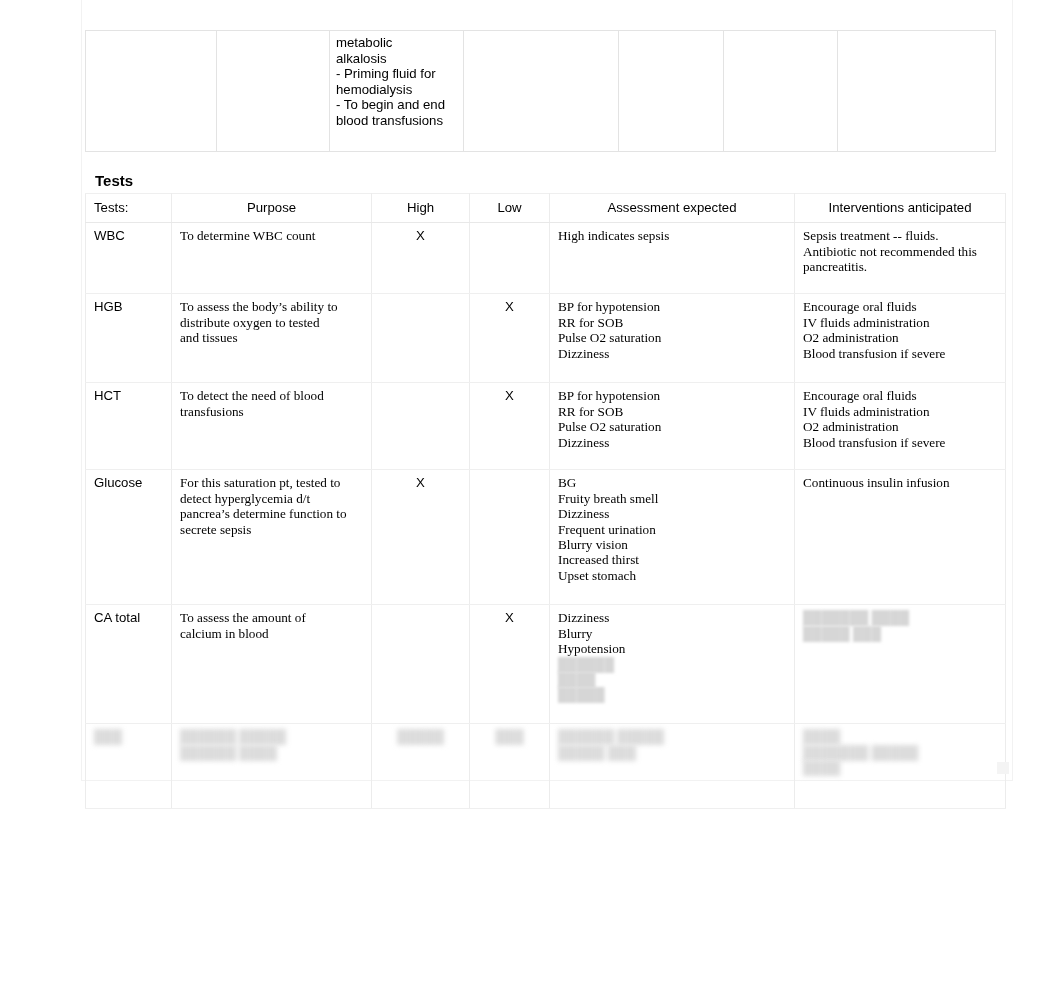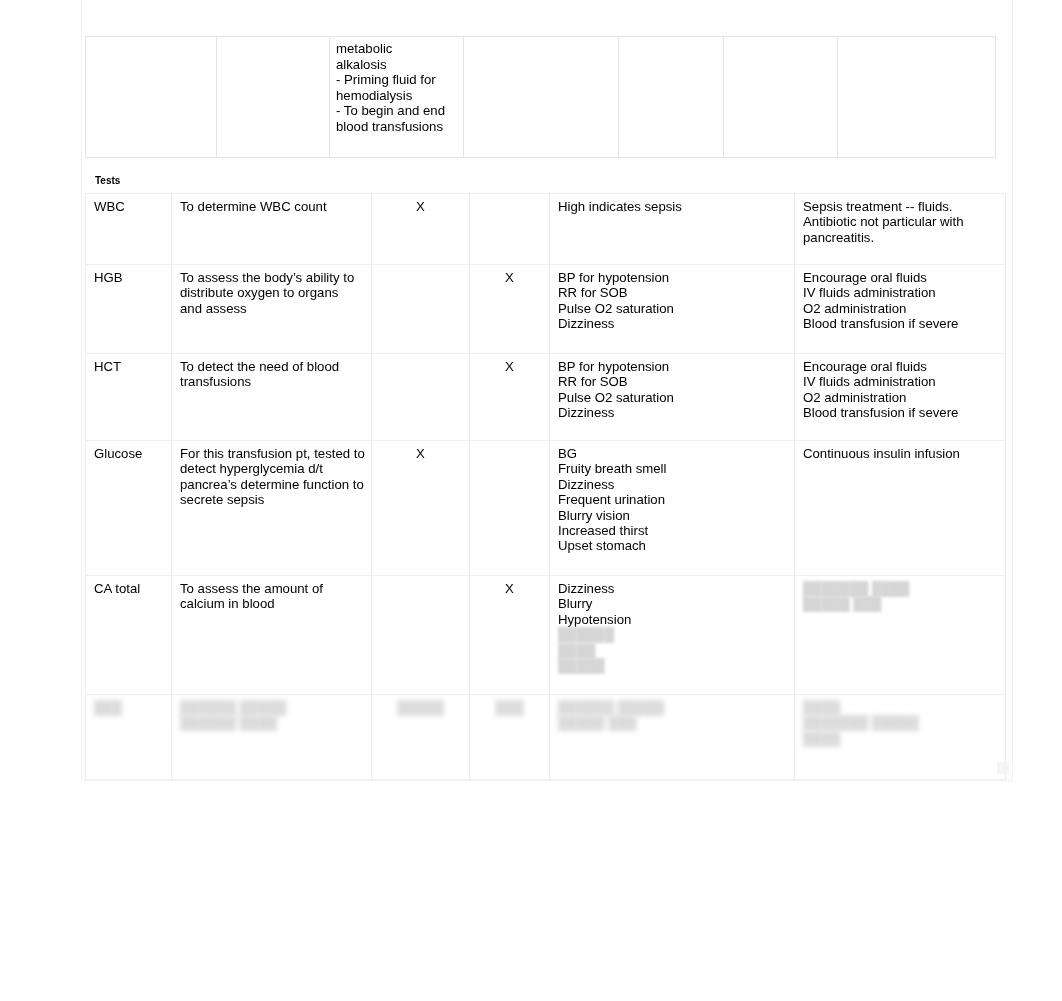--- a/index.html
+++ b/index.html
@@ -23,21 +23,21 @@
     width: 930px;
     height: 780px;
     background: #ffffff;
     box-shadow: 0 0 0 1px #f2f2f2;
   }
 
   
   .top-table {
     position: absolute;
     left: 3px;
-    top: 36px;
+    top: 30px;
     width: 911px;
     border-collapse: collapse;
     table-layout: fixed;
   }
   .top-table td {
     border: 1px solid #e3e3e3;
     vertical-align: top;
     padding: 4px 6px 6px 6px;
     font-size: 13.2px;
     line-height: 15.6px;
@@ -51,21 +51,21 @@
   .top-table td.c6 { width: 101px; }
   .top-table td.c7 { width: auto; }
 
   .frag-line { display: block; white-space: pre; }
 
   
   .section-title {
     position: absolute;
     left: 13px;
     top: 173px;
-    font-size: 10px;
+    font-size: 15px;
     font-weight: bold;
     line-height: 16px;
   }
 
   
   .tests-table {
     position: absolute;
     left: 3px;
     top: 193px;
     width: 921px;
@@ -91,21 +91,21 @@
 
   .col-test   { width: 86px; }
   .col-purp   { width: 200px; }
   .col-high   { width: 98px; }
   .col-low    { width: 80px; }
   .col-assess { width: 245px; }
   .col-interv { width: auto; }
 
   .mark { text-align: center; }
 
-  .lines span { display: block; white-space: pre; }
+  .lines span { display: block; white-space: pre; font-family: Liberation Serif, serif; }
   .lines span.gap { margin-top: 0; }
 
   
   .faded {
     color: #d6d6d6;
     filter: blur(1.6px);
     display: block;
     white-space: pre;
     user-select: none;
   }
@@ -166,44 +166,52 @@
     <colgroup>
       <col class="col-test">
         <col class="col-purp">
         <col class="col-high">
       <col class="col-low">
         <col class="col-assess">
         <col class="col-interv">
     </colgroup>
     <tbody>
 
+      <tr class="head">
+        <td class="first">Tests:</td>
+        <td>Purpose</td>
+        <td>High</td>
+        <td>Low</td>
+        <td>Assessment expected</td>
+        <td>Interventions anticipated</td>
+      </tr>
 
       <tr class="r-wbc">
         <td>WBC</td>
         <td class="lines">
           <span>To determine WBC count</span>
         </td>
         <td class="mark">X</td>
         <td class="mark"></td>
         <td class="lines">
           <span>High indicates sepsis</span>
         </td>
         <td class="lines">
           <span>Sepsis treatment -- fluids.</span>
-          <span>Antibiotic not particular with</span>
+          <span>Antibiotic not recommended this</span>
           <span>pancreatitis.</span>
         </td>
       </tr>
 
       <tr class="r-hgb">
         <td>HGB</td>
         <td class="lines">
           <span>To assess the body’s ability to</span>
-          <span>distribute oxygen to organs</span>
-          <span>and assess</span>
+          <span>distribute oxygen to tested</span>
+          <span>and tissues</span>
         </td>
         <td class="mark"></td>
         <td class="mark">X</td>
         <td class="lines">
           <span>BP for hypotension</span>
           <span>RR for SOB</span>
           <span>Pulse O2 saturation</span>
           <span>Dizziness</span>
         </td>
         <td class="lines">
@@ -232,21 +240,21 @@
           <span>Encourage oral fluids</span>
           <span>IV fluids administration</span>
           <span>O2 administration</span>
           <span>Blood transfusion if severe</span>
         </td>
       </tr>
 
       <tr class="r-gluc">
         <td>Glucose</td>
         <td class="lines">
-          <span>For this transfusion pt, tested to</span>
+          <span>For this saturation pt, tested to</span>
           <span>detect hyperglycemia d/t</span>
           <span>pancrea’s determine function to</span>
           <span>secrete sepsis</span>
         </td>
         <td class="mark">X</td>
         <td class="mark"></td>
         <td class="lines">
           <span>BG</span>
           <span>Fruity breath smell</span>
           <span>Dizziness</span>

